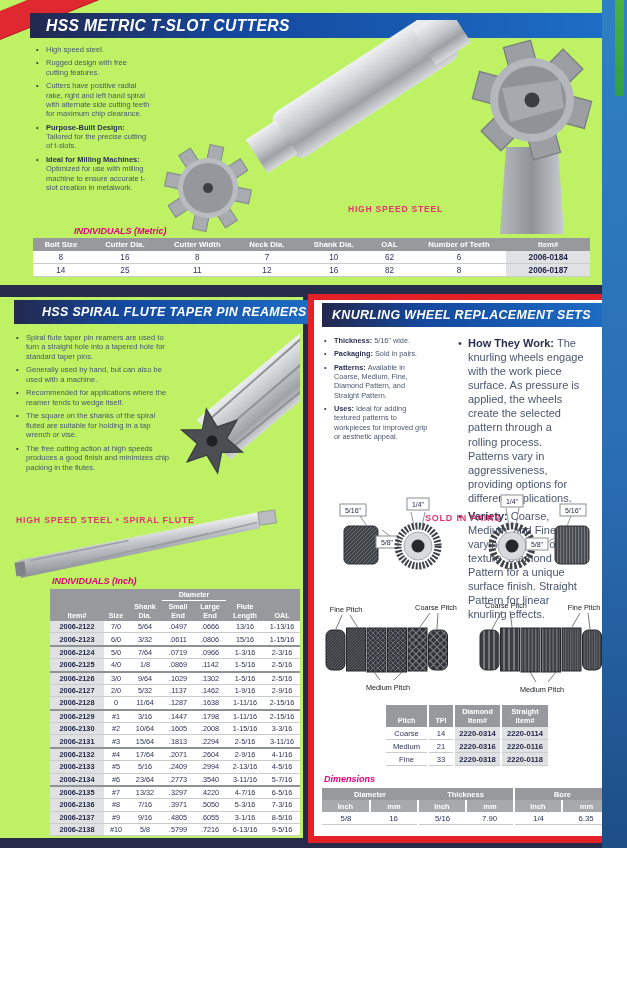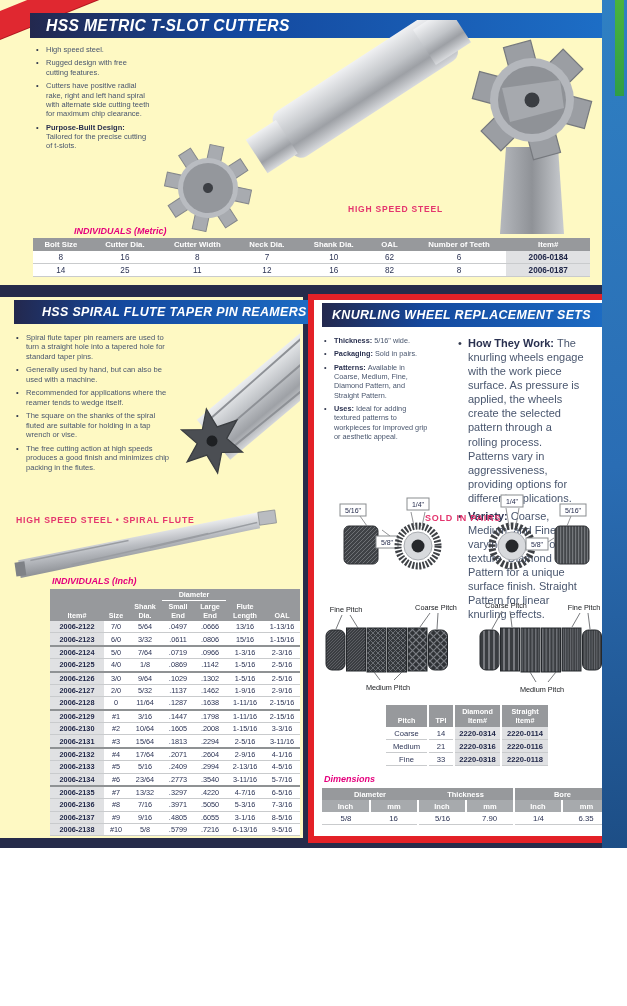--- a/index.html
+++ b/index.html
@@ -1,19 +1,19 @@
 <!DOCTYPE html>
 <html><head>
 <meta charset="utf-8">
 <style>
   html,body{margin:0;padding:0;background:#fff;}
   .page{position:relative;width:627px;height:1006px;background:#fff;overflow:hidden;
         font-family:"Liberation Sans",sans-serif;}
   .content{position:absolute;left:0;top:0;width:627px;height:848px;background:#262b4a;}
-  .panel{position:absolute;background:#fef9c3;}
+  .panel{position:absolute;background:#bef264;}
   #panel1{left:0;top:0;width:602px;height:285px;}
   #panel2{left:0;top:297px;width:303px;height:541px;}
   #panel3{left:308px;top:294px;width:310px;height:549px;background:#e32127;}
   #panel3-inner{position:absolute;left:6px;top:6px;right:6px;bottom:7px;background:#fff;}
   .right-strip{position:absolute;left:602px;top:0;width:25px;height:848px;
       background:linear-gradient(180deg,#2f80c3,#2a6db4 55%,#1d4e86);}
   .green-sliver{position:absolute;left:615px;top:0;width:9px;height:96px;
       background:linear-gradient(180deg,#49b33e,#2f9e45);}
   .ribbon{position:absolute;left:-42px;top:-9px;width:170px;height:26px;background:#e02830;
       transform:rotate(-22deg);color:#fff;font-weight:bold;font-style:italic;font-size:12px;
@@ -70,20 +70,21 @@
     <div class="panel" id="panel1">
       <div class="ribbon"></div>
       <div class="hdr" id="h1">
         <span>HSS METRIC T-SLOT CUTTERS</span>
       </div>
       <ul class="bullets" id="b1">
           <li>High speed steel.</li>
           <li>Rugged design with free cutting features.</li>
           <li>Cutters have positive radial rake, right and left hand spiral with alternate side cutting teeth for maximum chip clearance.</li>
           <li><span class="lead">Purpose-Built Design: </span>Tailored for the precise cutting of t-slots.</li>
+          <li><span class="lead">Ideal for Milling Machines: </span>Optimized for use with milling machine to ensure accurate t-slot creation in metalwork.</li>
         </ul>
 
       <svg class="abs" style="left:150px;top:20px" width="330" height="212" viewBox="0 0 330 212">
         <defs>
           <linearGradient id="m1" x1="0" y1="0" x2="0" y2="1">
             <stop offset="0" stop-color="#f0f1f3"></stop>
               <stop offset=".45" stop-color="#c2c5c9"></stop>
             <stop offset=".7" stop-color="#9da0a5"></stop>
               <stop offset="1" stop-color="#d9dbde"></stop>
           </linearGradient>

